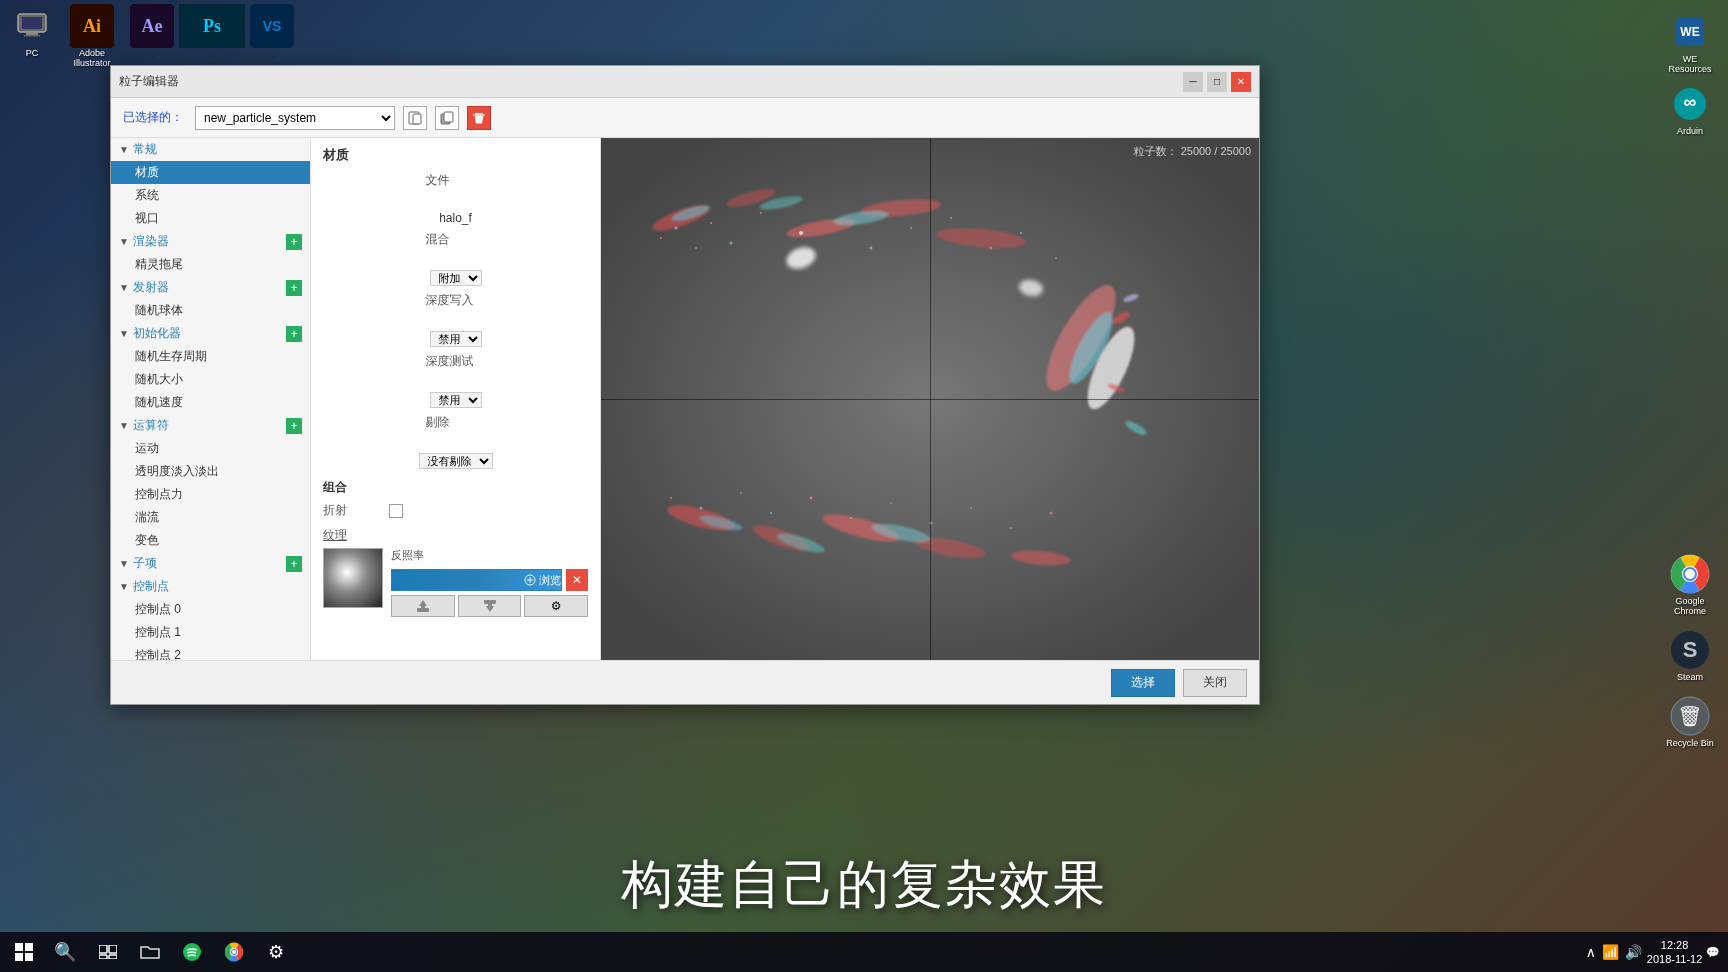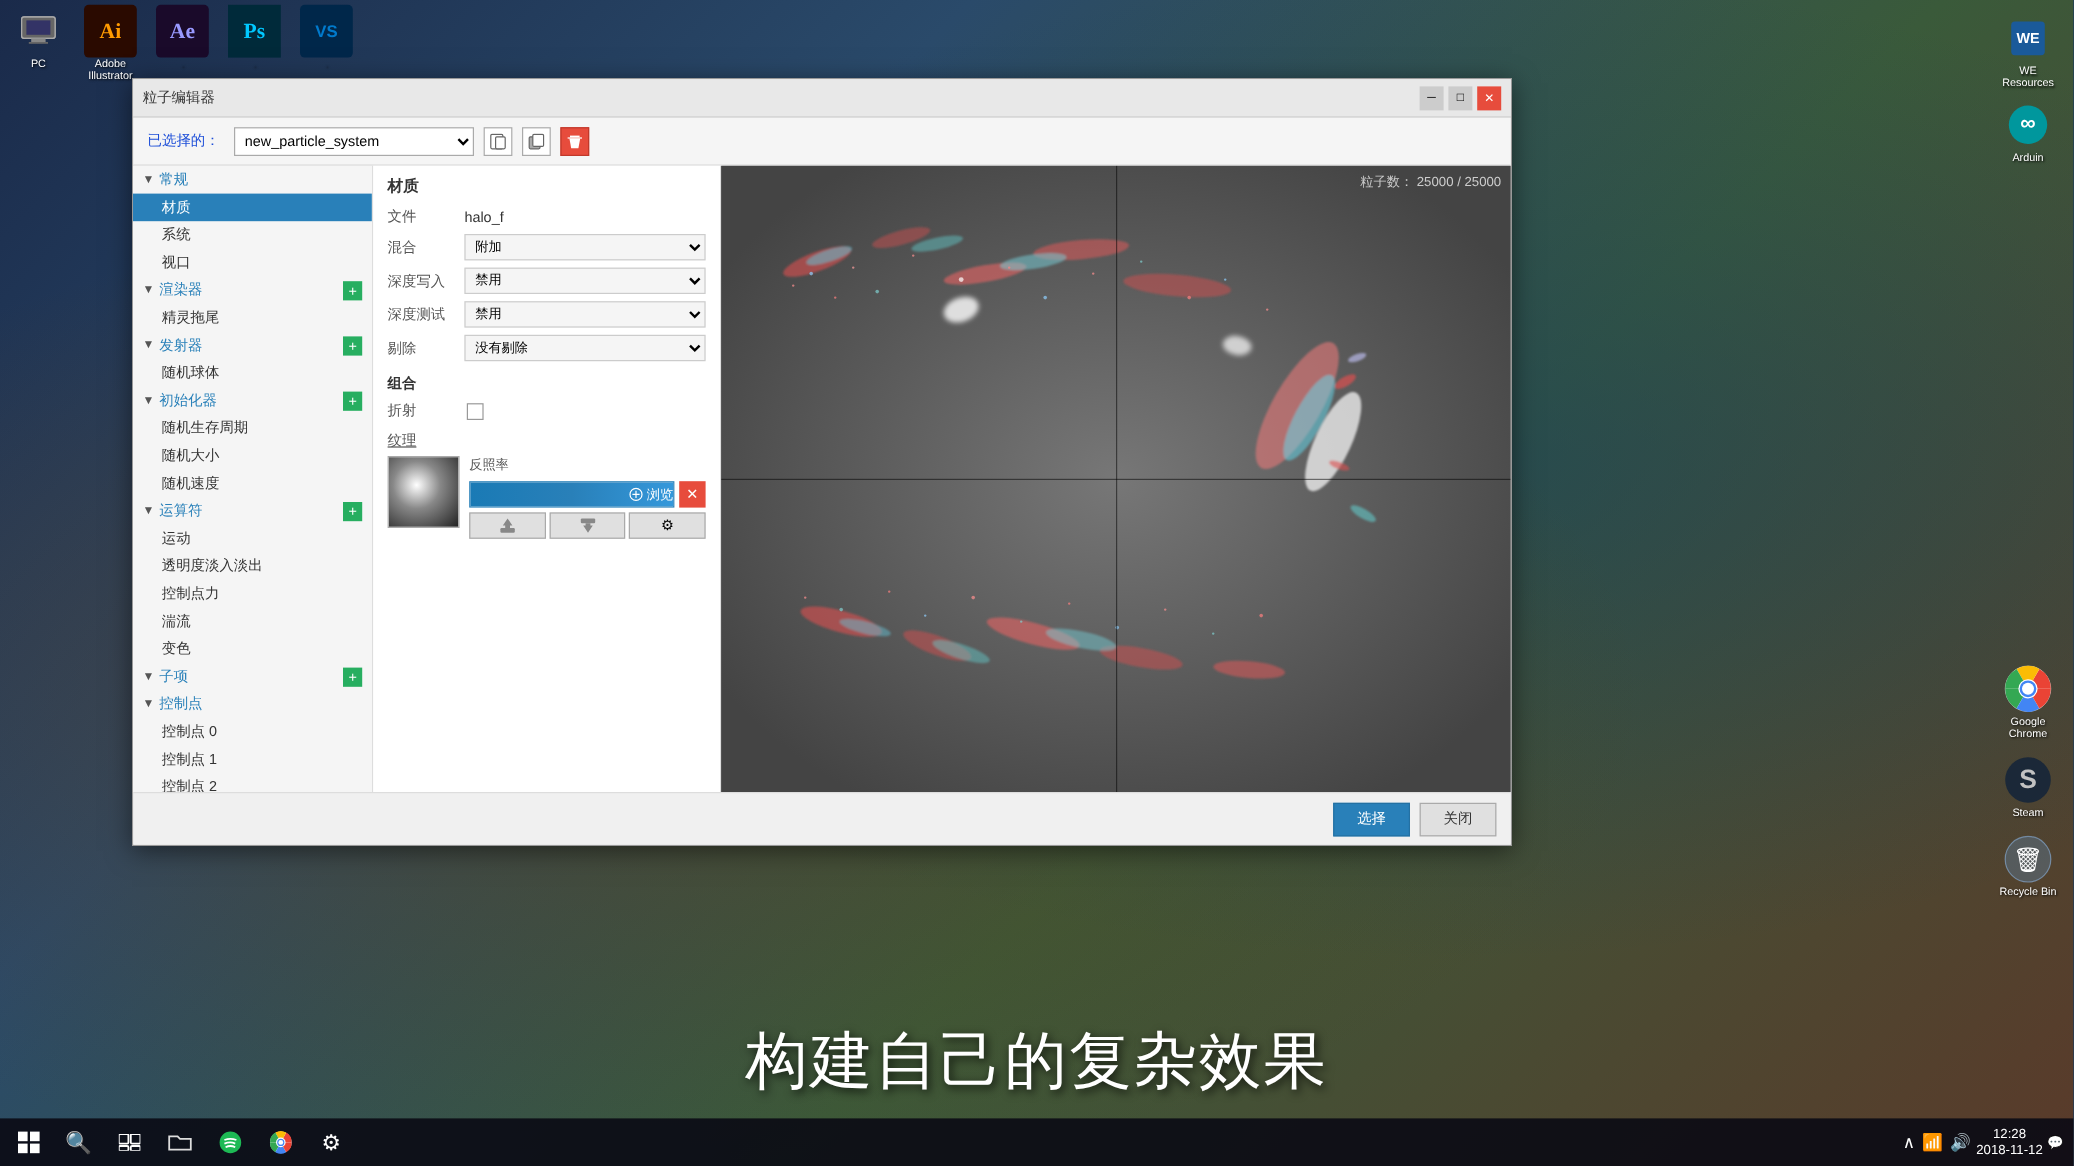--- a/index.html
+++ b/index.html
@@ -243,21 +243,22 @@
     .section-title {
       font-size: 13px;
       font-weight: bold;
       color: #333;
       margin-bottom: 8px;
     }
     .field-row {
       display: flex;
       align-items: center;
       margin-bottom: 6px;
-      gap: 4px;
+      gap: 22px;
+      flex-direction: column;
     }
     .field-label {
       width: 60px;
       font-size: 12px;
       color: #555;
       flex-shrink: 0;
     }
     .field-value {
       font-size: 12px;
       color: #333;
@@ -549,21 +550,21 @@
   </div>
   <div class="app-icon-item">
     <div class="app-icon-box" style="background:#2a0a00; border-radius:4px; font-family:serif; font-weight:bold; color:#FF9A00; font-size:18px; width:44px; height:44px;">Ai</div>
     <div class="app-icon-label">Adobe<br>Illustrator</div>
   </div>
   <div class="app-icon-item">
     <div class="app-icon-box" style="background:#1a0a2a; border-radius:4px; font-family:serif; font-weight:bold; color:#9999FF; font-size:18px; width:44px; height:44px;">Ae</div>
     <div class="app-icon-label" style="color:transparent;">.</div>
   </div>
   <div class="app-icon-item">
-    <div class="app-icon-box" style="background:#002a3a; border-radius:0; font-family:serif; font-weight:bold; color:#00C8FF; font-size:18px; width:44px; height:44px;">Ps</div>
+    <div class="app-icon-box" style="background:#002a3a; border-radius:0; font-family:serif; font-weight:bold; color:#00C8FF; font-size:18px; width:66px; height:44px;">Ps</div>
     <div class="app-icon-label" style="color:transparent;">.</div>
   </div>
   <div class="app-icon-item">
     <div class="app-icon-box" style="background:#00274a; border-radius:4px; font-weight:bold; color:#007ACC; font-size:14px; width:44px; height:44px;">VS</div>
     <div class="app-icon-label" style="color:transparent;">.</div>
   </div>
 </div>
 
 <div class="desktop-icons-right">
 

